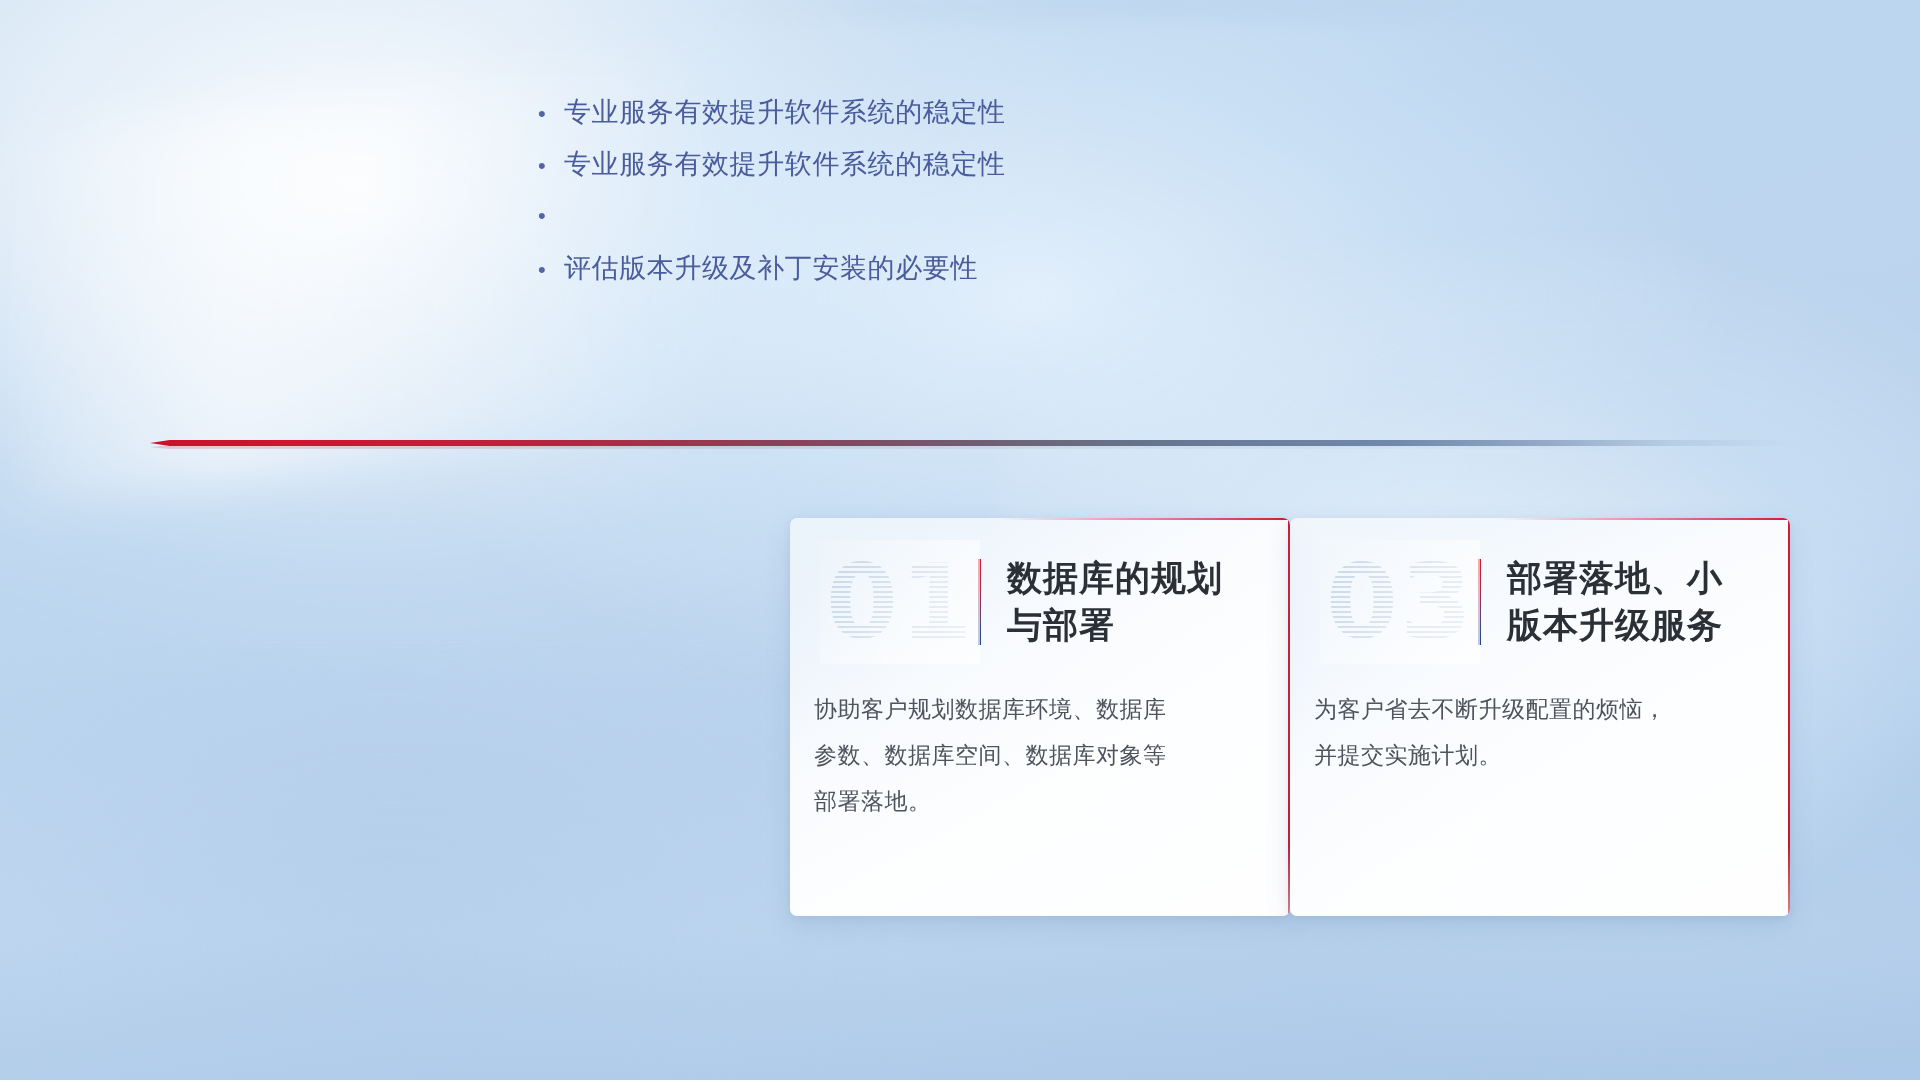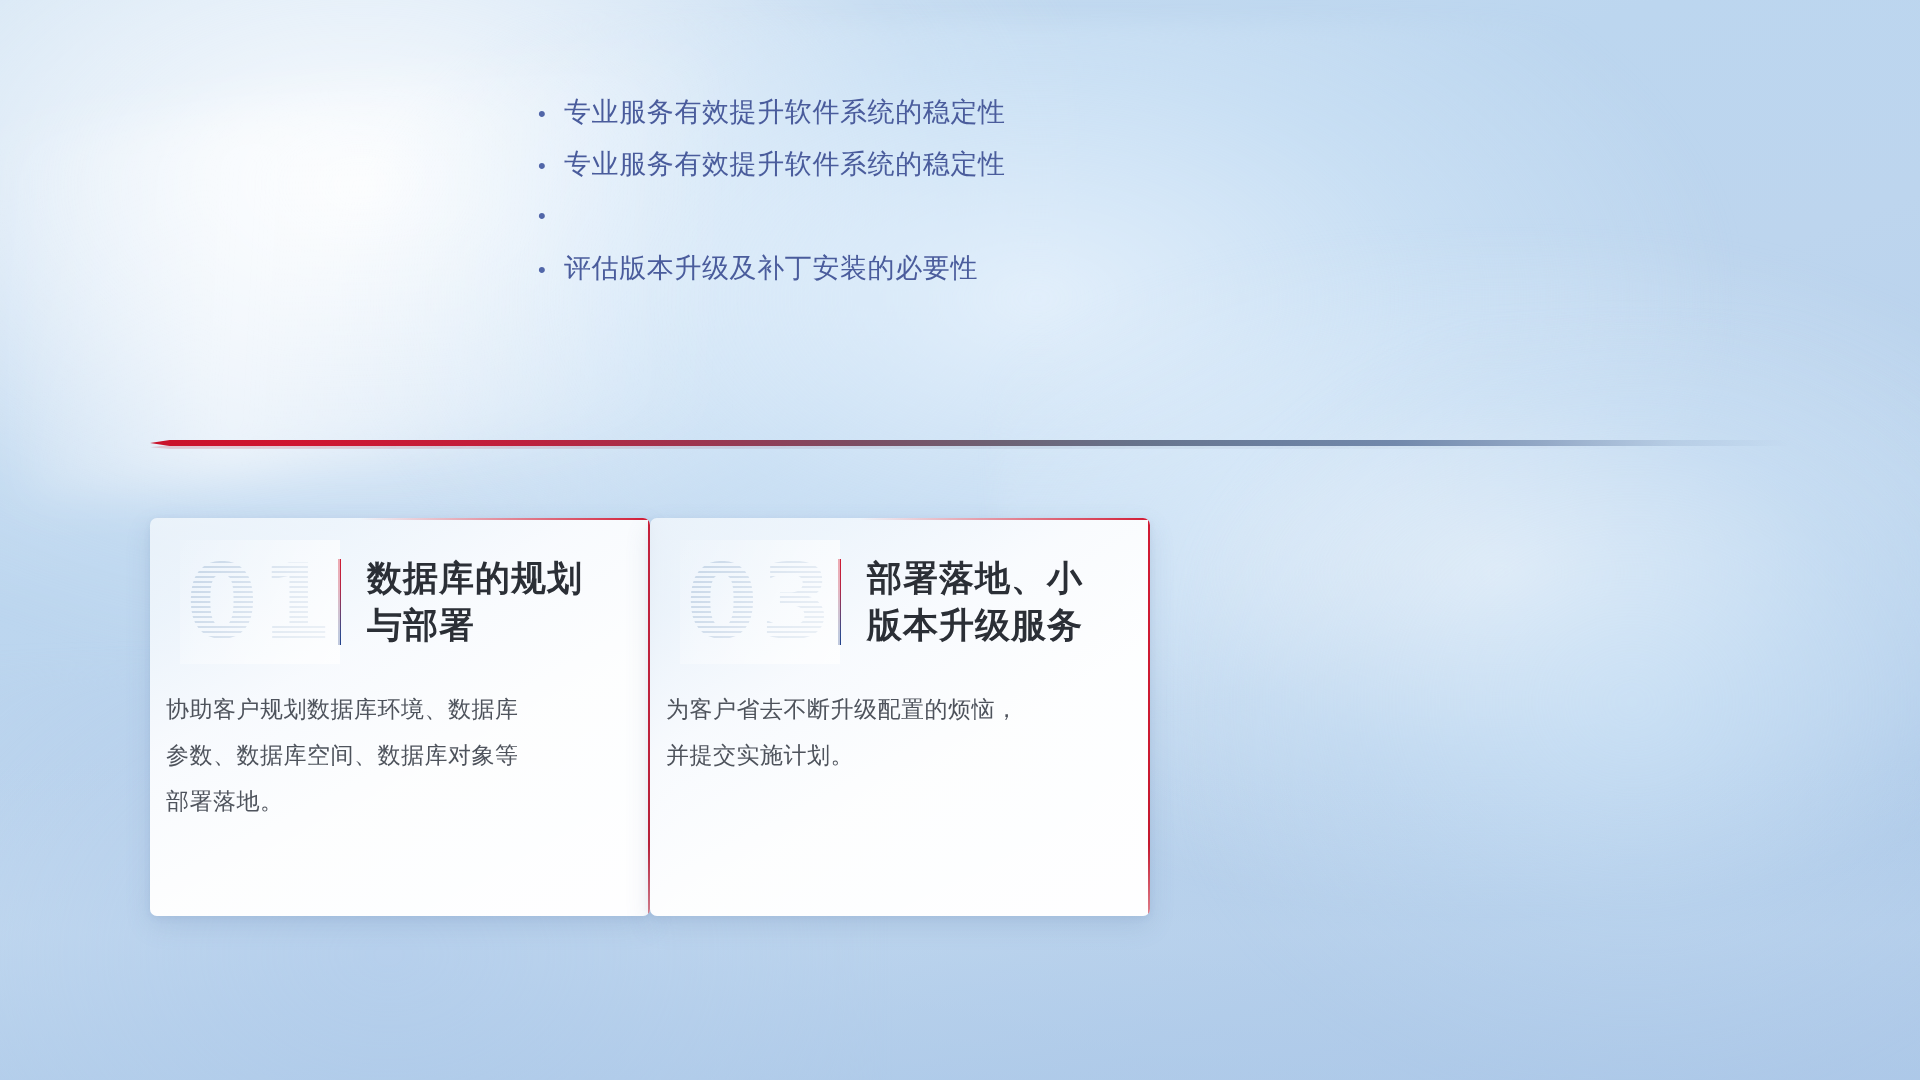--- a/index.html
+++ b/index.html
@@ -98,21 +98,21 @@
       rgba(110,120,150,.18) 55%,
       rgba(150,175,205,0) 92%);
     filter:blur(2px);
     clip-path:polygon(0 55%,1.2% 0,100% 0,100% 100%,1.2% 100%);
   }
 
   
   .cards{
     position:absolute;left:150px;top:518px;
     width:1640px;height:400px;
-    display:flex;justify-content:flex-start;
+    display:flex;justify-content:flex-end;
   }
   .card{
     position:relative;width:500px;height:398px;
     border-radius:7px;
     background:linear-gradient(152deg,
       rgba(255,255,255,.62) 0%,
       rgba(246,250,254,.82) 16%,
       rgba(252,253,255,.93) 36%,
       rgba(255,255,255,.97) 60%,
       rgba(255,255,255,.99) 100%);
@@ -166,21 +166,21 @@
     background:linear-gradient(180deg,#d01b33 0%,#b52545 34%,#6c3f6e 62%,#2e4a8e 88%,#22408a 100%);
   }
   .card-title{
     color:#2b2f36;
     font-size:35px;font-weight:600;line-height:1.33;
     letter-spacing:1px;
     white-space:pre-line;
   }
   .card-body{
     position:relative;
-    margin:0 34px 0 16px;
+    margin:0 34px 0 24px;
     color:#4e535c;
     font-size:23px;line-height:2.0;
     letter-spacing:.5px;
     white-space:pre-line;
   }
 </style>
 </head>
 <body>
 
 <div class="stage">

